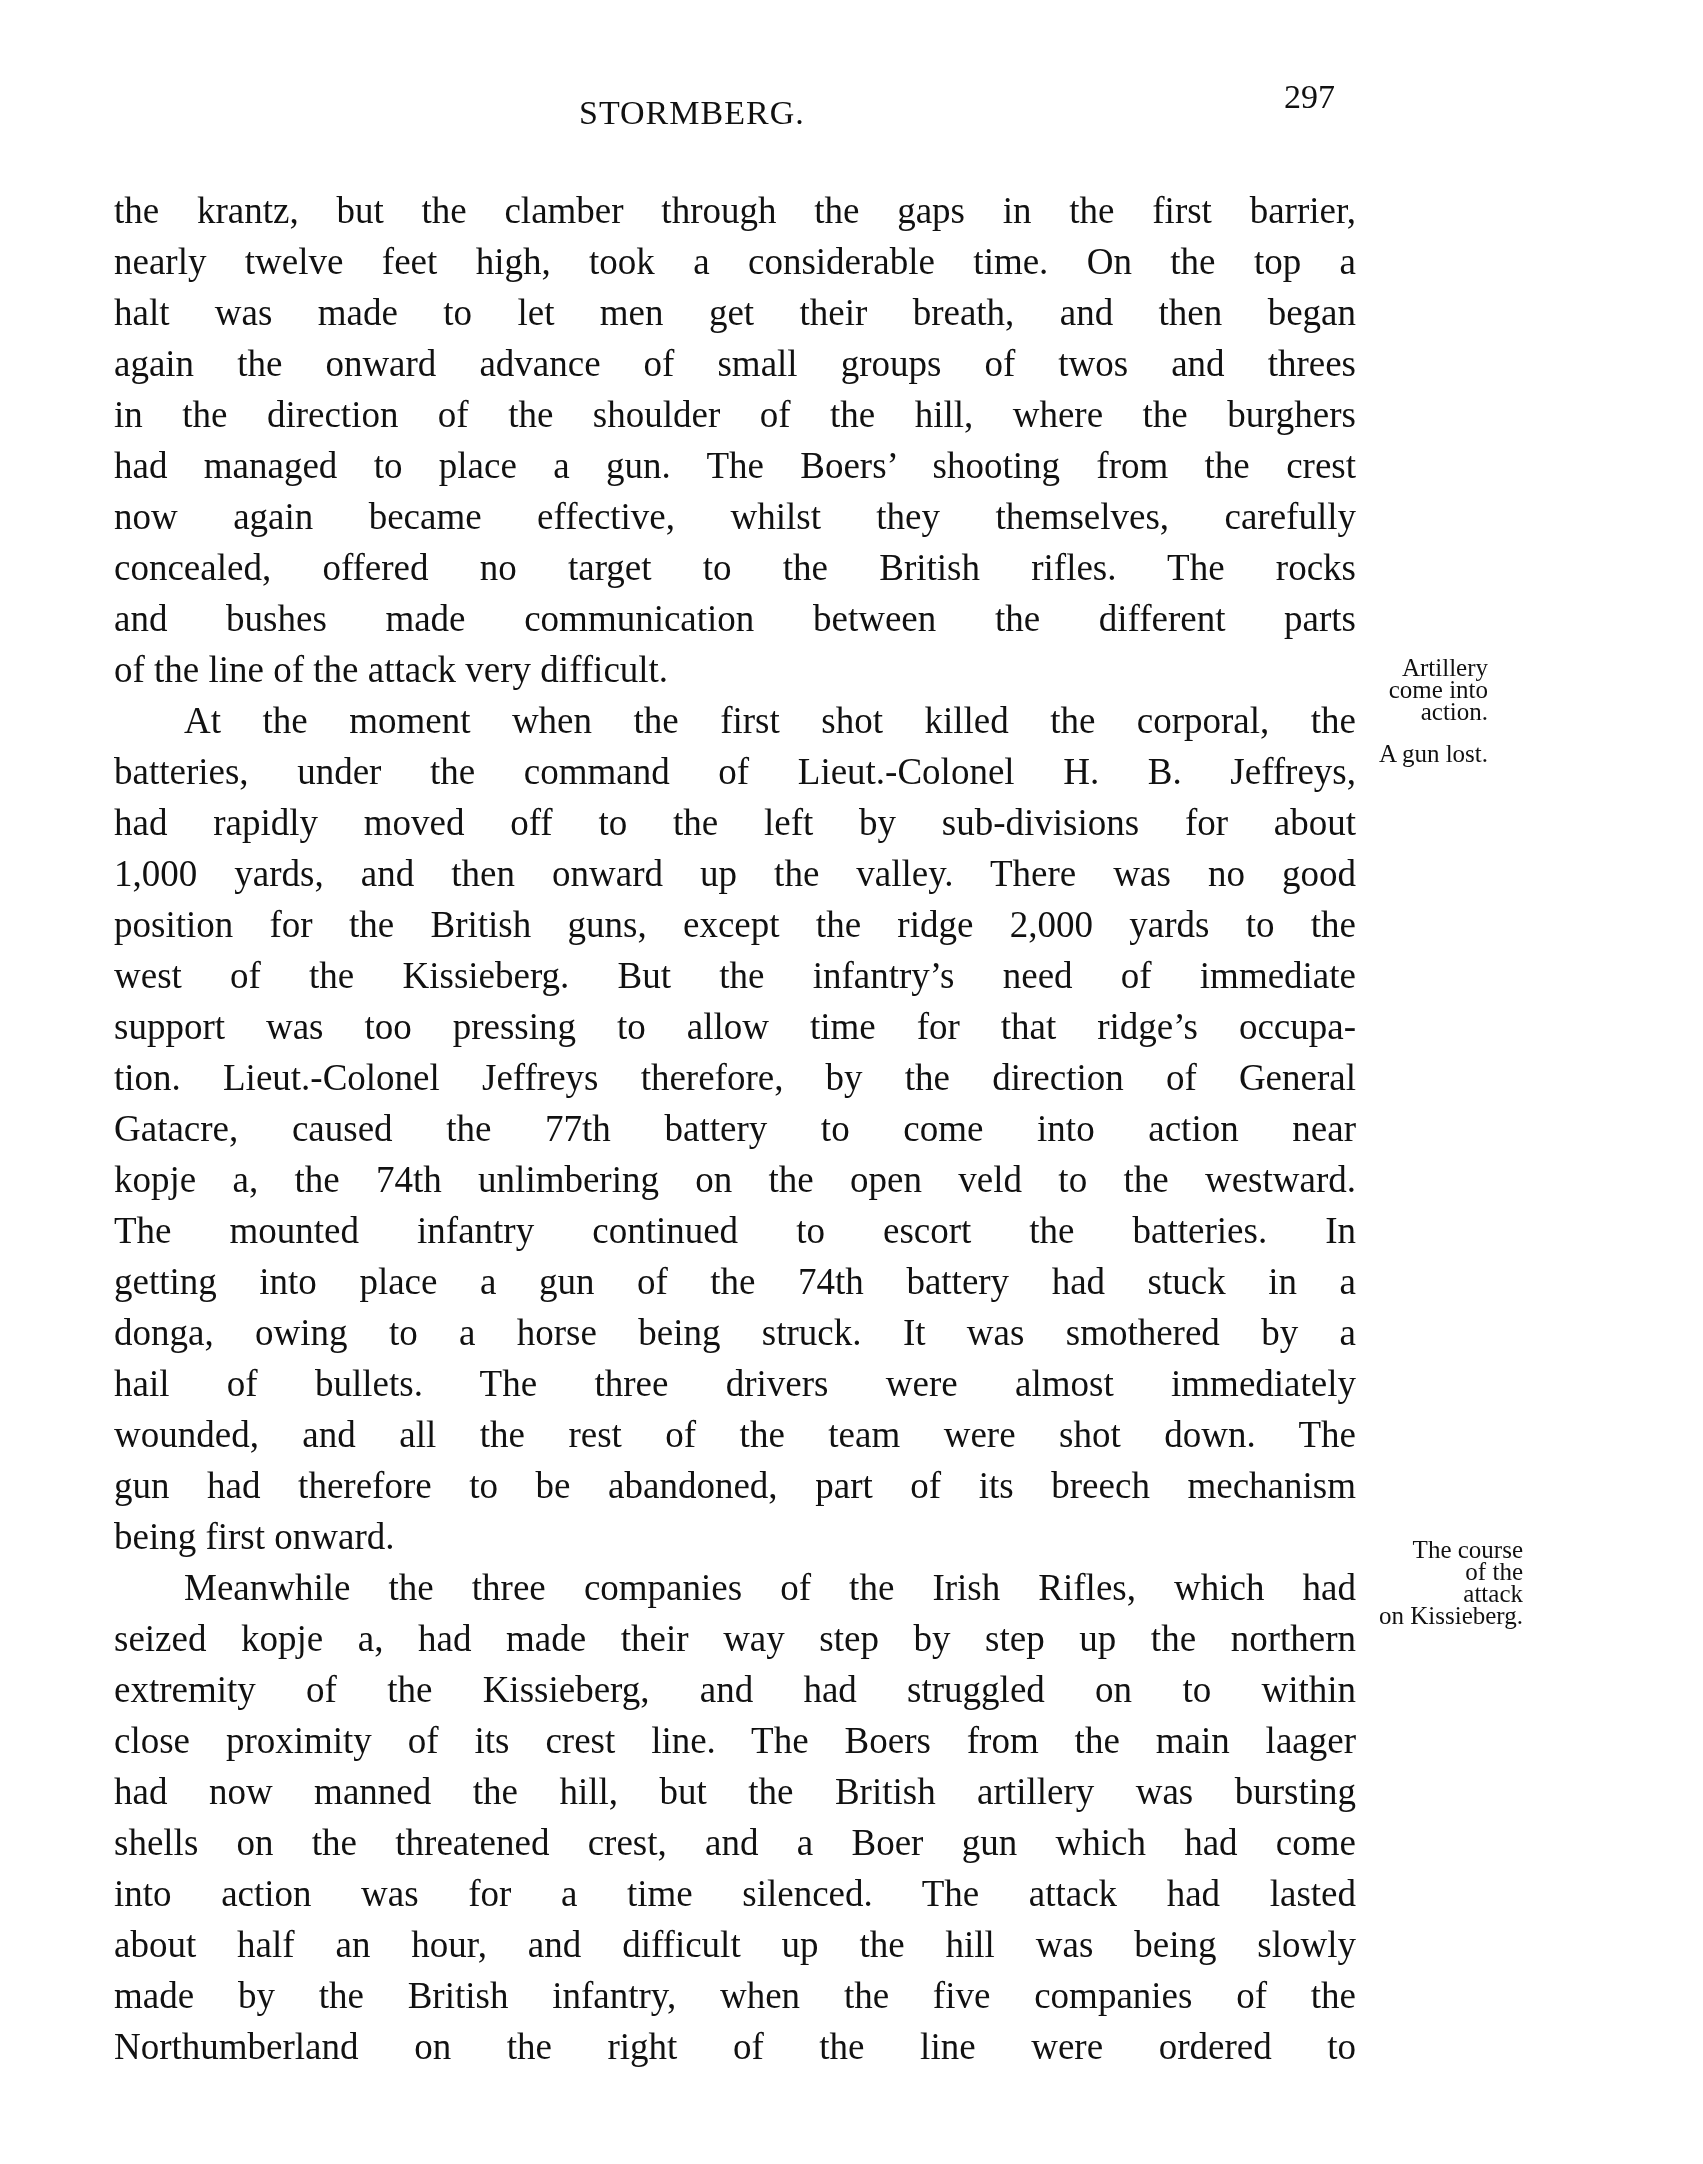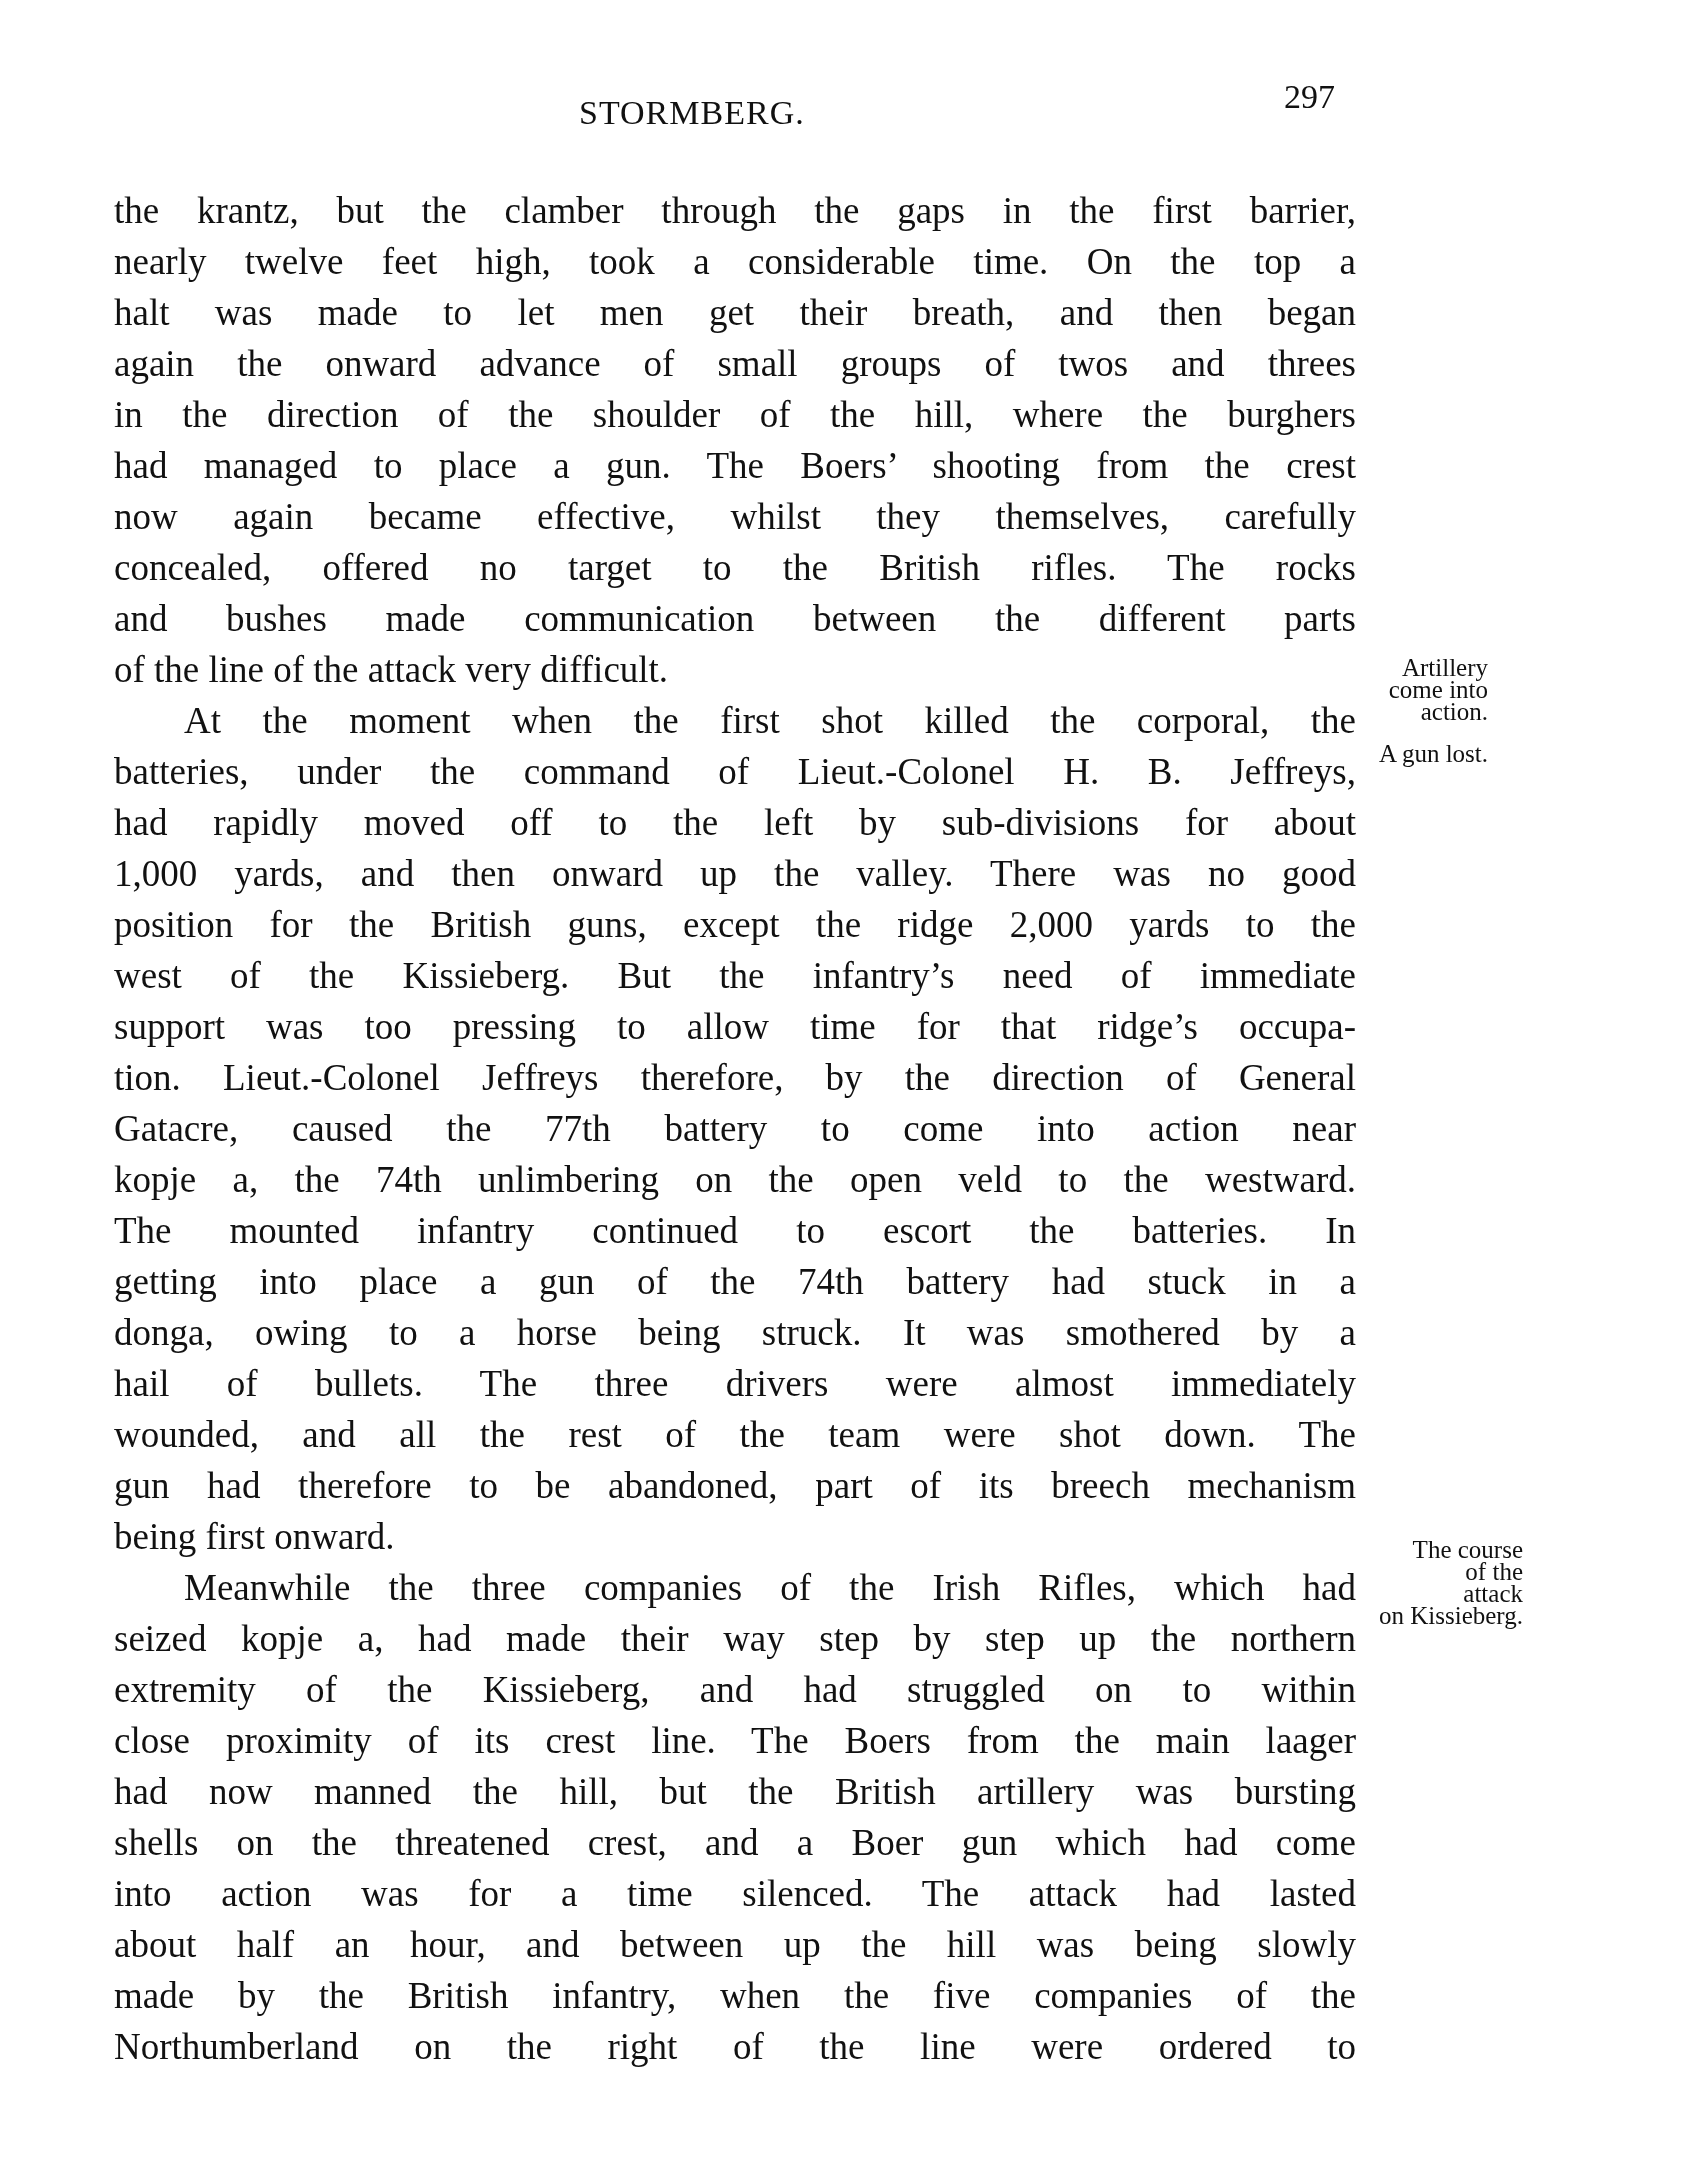--- a/index.html
+++ b/index.html
@@ -52,21 +52,21 @@
   <span class="line">wounded, and all the rest of the team were shot down.  The</span>
   <span class="line">gun had therefore to be abandoned, part of its breech mechanism</span>
   <span class="line last">being first onward.</span>
   <span class="line indent">Meanwhile the three companies of the Irish Rifles, which had</span>
   <span class="line">seized kopje a, had made their way step by step up the northern</span>
   <span class="line">extremity of the Kissieberg, and had struggled on to within</span>
   <span class="line">close proximity of its crest line.  The Boers from the main laager</span>
   <span class="line">had now manned the hill, but the British artillery was bursting</span>
   <span class="line">shells on the threatened crest, and a Boer gun which had come</span>
   <span class="line">into action was for a time silenced.  The attack had lasted</span>
-  <span class="line">about half an hour, and between up the hill was being slowly</span>
+  <span class="line">about half an hour, and difficult up the hill was being slowly</span>
   <span class="line">made by the British infantry, when the five companies of the</span>
   <span class="line">Northumberland on the right of the line were ordered to</span>
 </div>
 
 <div class="margin-note" style="top:657px;">
   <span>Artillery</span>
   <span>come into</span>
   <span>action.</span>
   <span style="margin-top:20px;">A gun lost.</span>
 </div>

